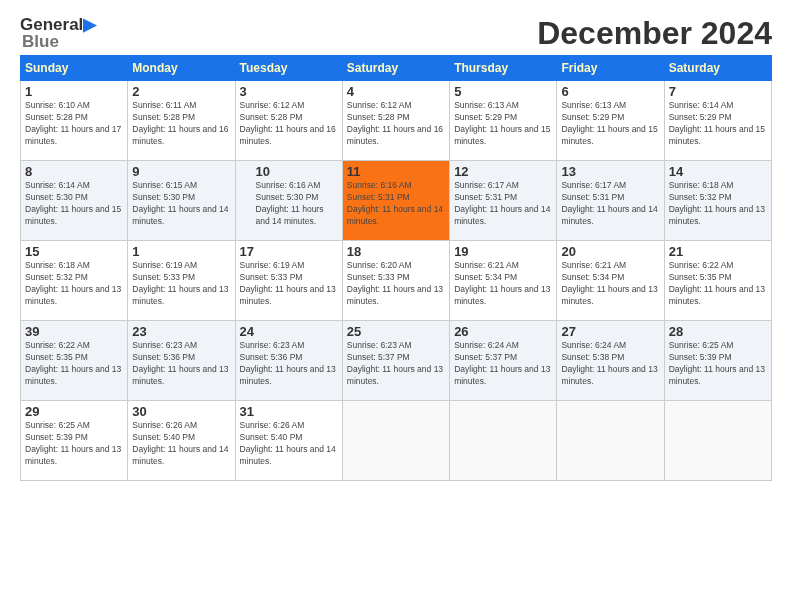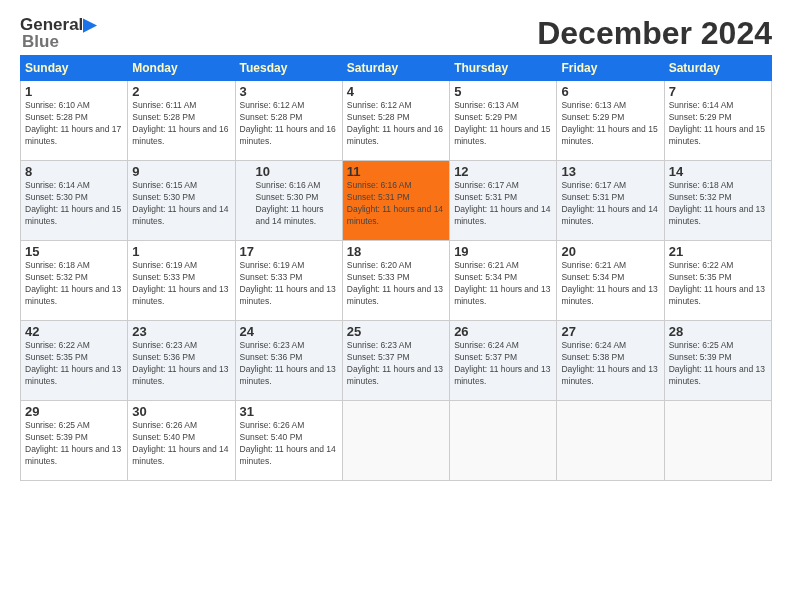--- a/index.html
+++ b/index.html
@@ -200,21 +200,21 @@
             <span class="day-number">20</span>
             <div class="day-info">Sunrise: 6:21 AM<br>Sunset: 5:34 PM<br>Daylight: 11 hours and 13 minutes.</div>
           </td>
           <td style="background: rgb(255, 255, 255);">
             <span class="day-number">21</span>
             <div class="day-info">Sunrise: 6:22 AM<br>Sunset: 5:35 PM<br>Daylight: 11 hours and 13 minutes.</div>
           </td>
         </tr>
         <tr>
           <td style="background: rgb(240, 244, 248);">
-            <span class="day-number">42</span>
+            <span class="day-number">39</span>
             <div class="day-info">Sunrise: 6:22 AM<br>Sunset: 5:35 PM<br>Daylight: 11 hours and 13 minutes.</div>
           </td>
           <td style="background: rgb(240, 244, 248);">
             <span class="day-number">23</span>
             <div class="day-info">Sunrise: 6:23 AM<br>Sunset: 5:36 PM<br>Daylight: 11 hours and 13 minutes.</div>
           </td>
           <td style="background: rgb(240, 244, 248);">
             <span class="day-number">24</span>
             <div class="day-info">Sunrise: 6:23 AM<br>Sunset: 5:36 PM<br>Daylight: 11 hours and 13 minutes.</div>
           </td>

